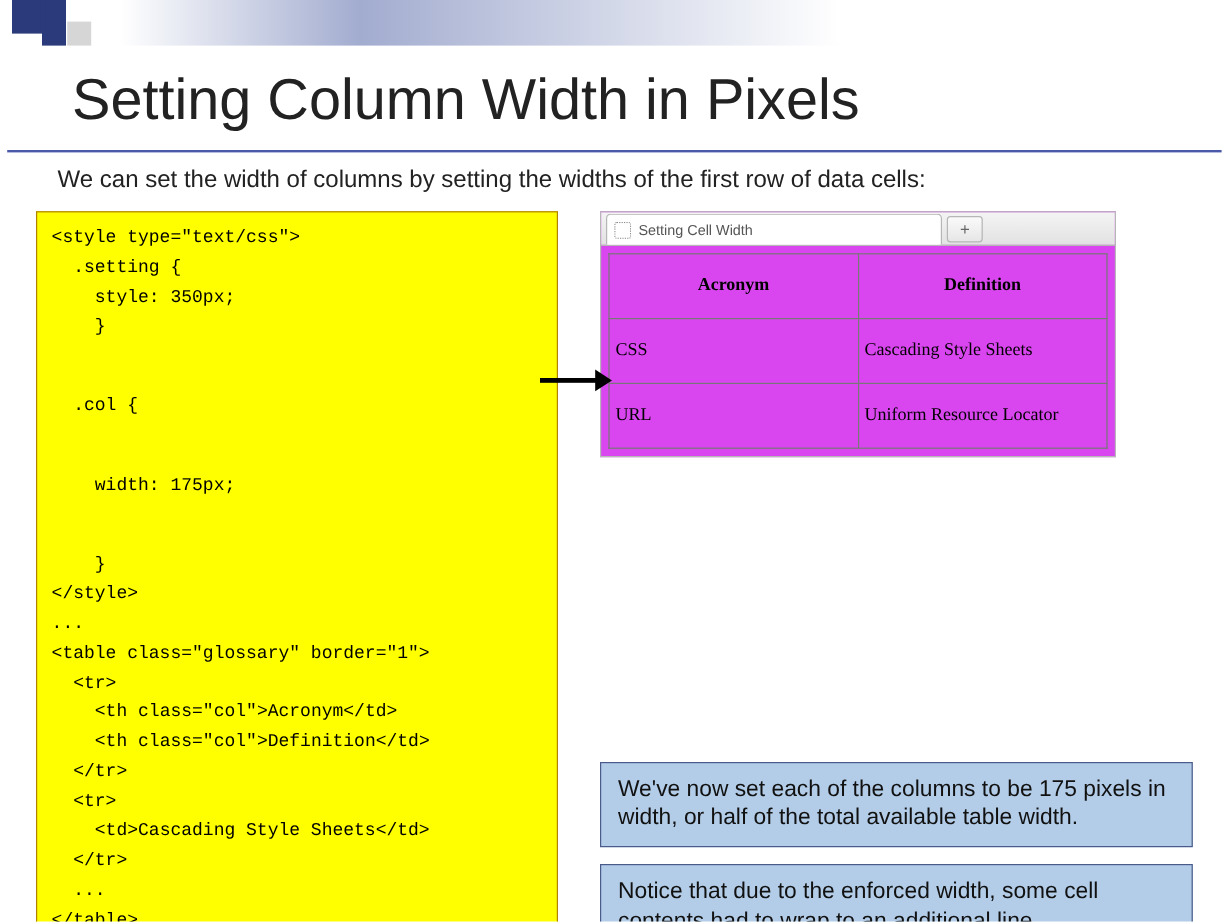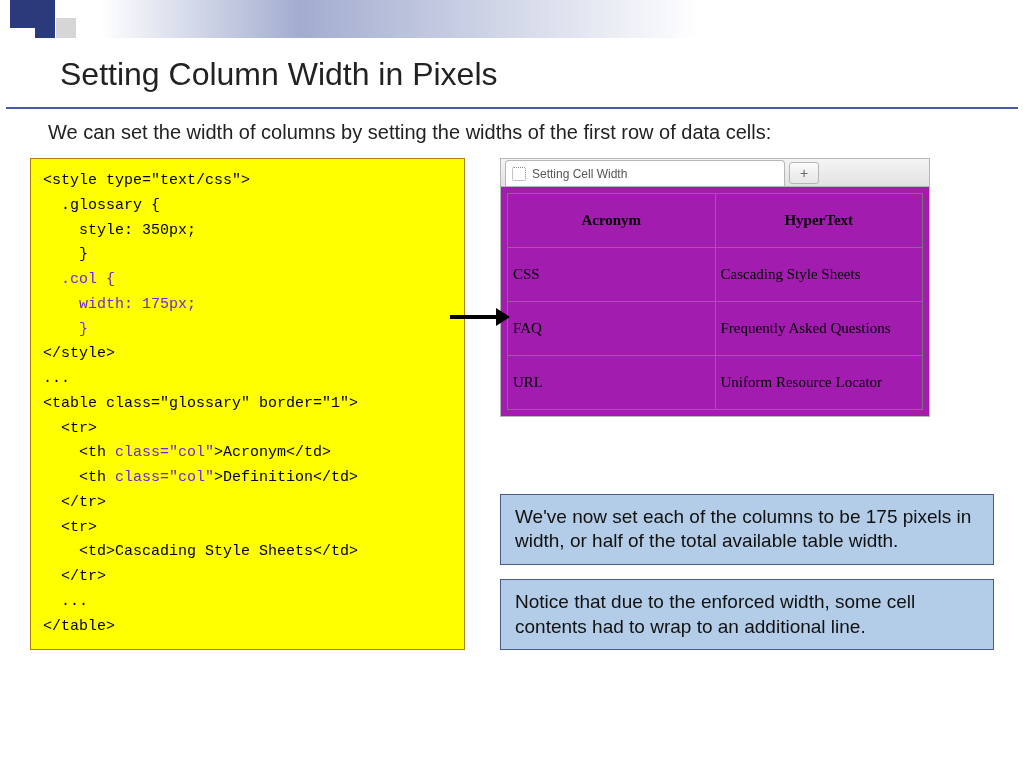--- a/index.html
+++ b/index.html
@@ -24,21 +24,21 @@
     background: #2a3a7a;
   }
   .topdeco::after {
     content: "";
     position: absolute;
     left: 56px; top: 18px;
     width: 20px; height: 20px;
     background: #d6d6d6;
   }
   .slide-title {
-    font-size: 32px;
+    font-size: 48px;
     font-weight: 400;
     color: #222;
     padding: 18px 40px 10px 60px;
   }
   .title-rule {
     border-top: 2px solid #4a5aa8;
     margin: 4px 6px 12px 6px;
   }
   .intro {
     font-size: 20px;
@@ -55,26 +55,26 @@
 
   .codeblock {
     background: #ffff00;
     border: 1.5px solid #b08000;
     padding: 10px 12px;
     font-family: "Courier New", monospace;
     font-size: 15px;
     line-height: 1.65;
     color: #000;
   }
-  .codeblock .attr { color: #6d28d9; }
+  .codeblock .attr { color: #000000; margin-top: 41px; }
 
   .browser {
     border: 1px solid #b6b6b6;
     width: 430px;
-    background: #a21caf;
+    background: #d946ef;
   }
   .tabbar {
     display: flex;
     align-items: flex-end;
     background: linear-gradient(to bottom, #f4f4f4, #e2e2e2);
     height: 28px;
     border-bottom: 1px solid #b6b6b6;
   }
   .tab {
     display: flex;
@@ -167,21 +167,21 @@
 
 <div class="slide-title">Setting Column Width in Pixels</div>
 <div class="title-rule"></div>
 
 <div class="intro">We can set the width of columns by setting the widths of the first row of data cells:</div>
 
 <div class="main">
   <div class="leftcol">
     <div class="codeblock">
       <div>&lt;style type="text/css"&gt;</div>
-      <div>&nbsp;&nbsp;<span>.glossary {</span></div>
+      <div>&nbsp;&nbsp;<span>.setting {</span></div>
       <div>&nbsp;&nbsp;&nbsp;&nbsp;<span>style: 350px;</span></div>
       <div>&nbsp;&nbsp;&nbsp;&nbsp;<span>}</span></div>
       <div class="attr">&nbsp;&nbsp;<span>.col {</span></div>
       <div class="attr">&nbsp;&nbsp;&nbsp;&nbsp;<span>width: 175px;</span></div>
       <div class="attr">&nbsp;&nbsp;&nbsp;&nbsp;<span>}</span></div>
       <div>&lt;/style&gt;</div>
       <div>...</div>
       <div>&lt;table class="glossary" border="1"&gt;</div>
       <div>&nbsp;&nbsp;<span>&lt;tr&gt;</span></div>
       <div>&nbsp;&nbsp;&nbsp;&nbsp;<span>&lt;th </span><span class="attr">class="col"</span><span>&gt;Acronym&lt;/td&gt;</span></div>
@@ -204,29 +204,25 @@
         </div>
         <div class="newtab">
           <span>+</span>
         </div>
       </div>
       <div class="page">
         <table class="glossary">
           <tbody>
               <tr>
             <th>Acronym</th>
-            <th>HyperText</th>
+            <th>Definition</th>
           </tr>
           <tr>
             <td>CSS</td>
             <td>Cascading Style Sheets</td>
-          </tr>
-          <tr>
-            <td>FAQ</td>
-            <td>Frequently Asked Questions</td>
           </tr>
           <tr>
             <td>URL</td>
             <td>Uniform Resource Locator</td>
           </tr>
         </tbody>
           </table>
       </div>
     </div>
 

